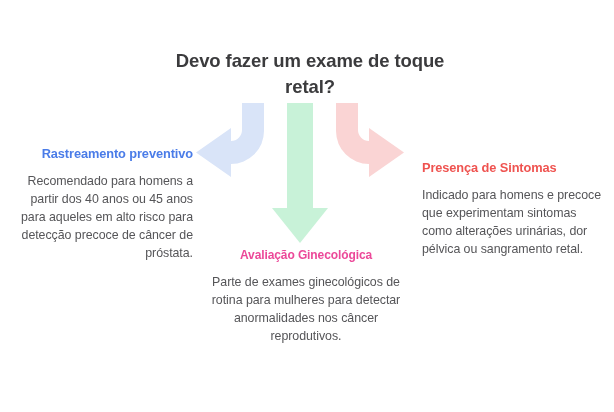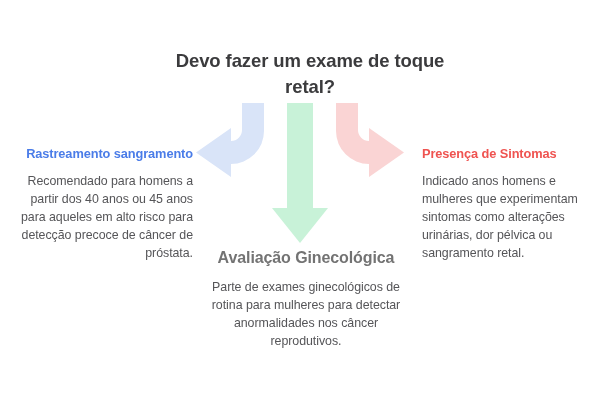--- a/index.html
+++ b/index.html
@@ -65,34 +65,34 @@
     left: 8px;
     top: 146px;
     width: 185px;
     text-align: right;
   }
   #col-left .col-heading { color: #4a7ce8; }
 
   
   #col-right {
     left: 422px;
-    top: 146px;
+    top: 160px;
     width: 186px;
     text-align: left;
   }
   #col-right .col-heading { color: #ef5350; }
 
   
   #col-center {
     left: 196px;
     top: 248px;
     width: 220px;
     text-align: center;
   }
-  #col-center .col-heading { color: #737373; font-size: 16px; }
+  #col-center .col-heading { color: #ec4899; font-size: 12px; }
   #col-center .col-body { padding: 0 6px; }
 </style>
 </head>
 <body>
 
 <div id="canvas">
 
   <div id="title">Devo fazer um exame de toque retal?</div>
 
   <svg id="arrows" viewBox="0 0 614 412">
@@ -123,27 +123,27 @@
              L 369,177
              L 404,152.5
              L 369,128
              L 369,141
              A 11,11 0 0 1 358,130
              L 358,103
              Z"></path>
   </svg>
 
   <div class="col" id="col-left">
-    <div class="col-heading">Rastreamento sangramento</div>
+    <div class="col-heading">Rastreamento preventivo</div>
     <div class="col-body">Recomendado para homens a partir dos 40 anos ou 45 anos para aqueles em alto risco para detecção precoce de câncer de próstata.</div>
   </div>
 
   <div class="col" id="col-right">
     <div class="col-heading">Presença de Sintomas</div>
-    <div class="col-body">Indicado anos homens e mulheres que experimentam sintomas como alterações urinárias, dor pélvica ou sangramento retal.</div>
+    <div class="col-body">Indicado para homens e precoce que experimentam sintomas como alterações urinárias, dor pélvica ou sangramento retal.</div>
   </div>
 
   <div class="col" id="col-center">
     <div class="col-heading">Avaliação Ginecológica</div>
     <div class="col-body">Parte de exames ginecológicos de rotina para mulheres para detectar anormalidades nos câncer reprodutivos.</div>
   </div>
 
 </div>
 
 </body></html>

